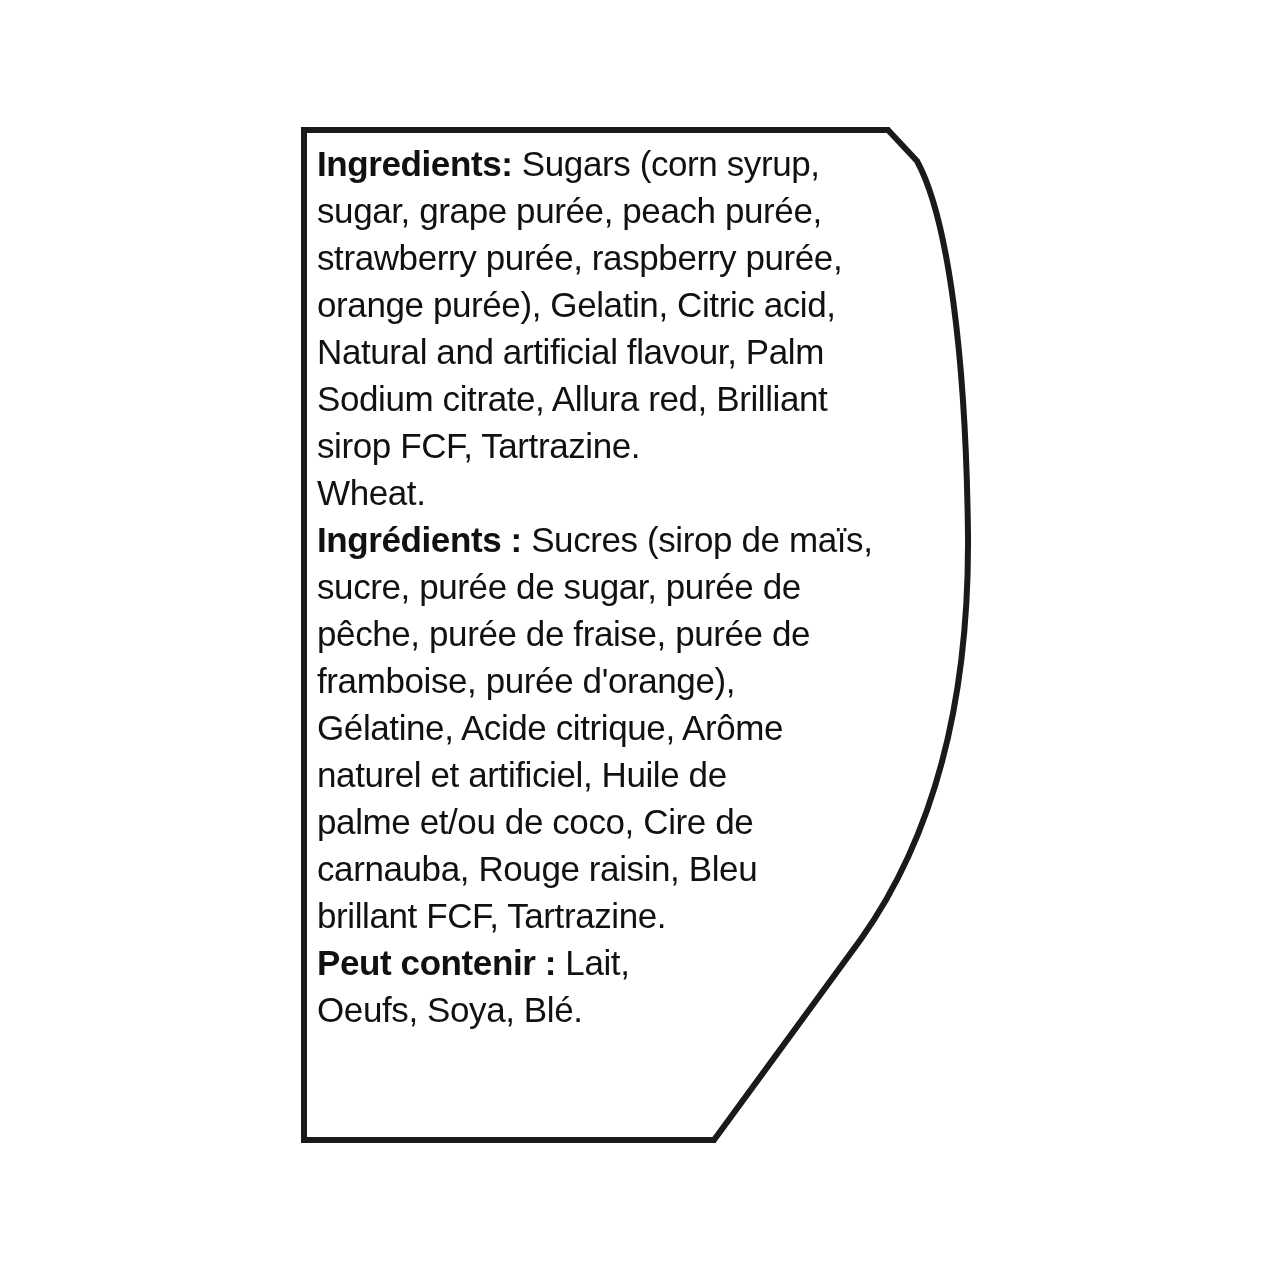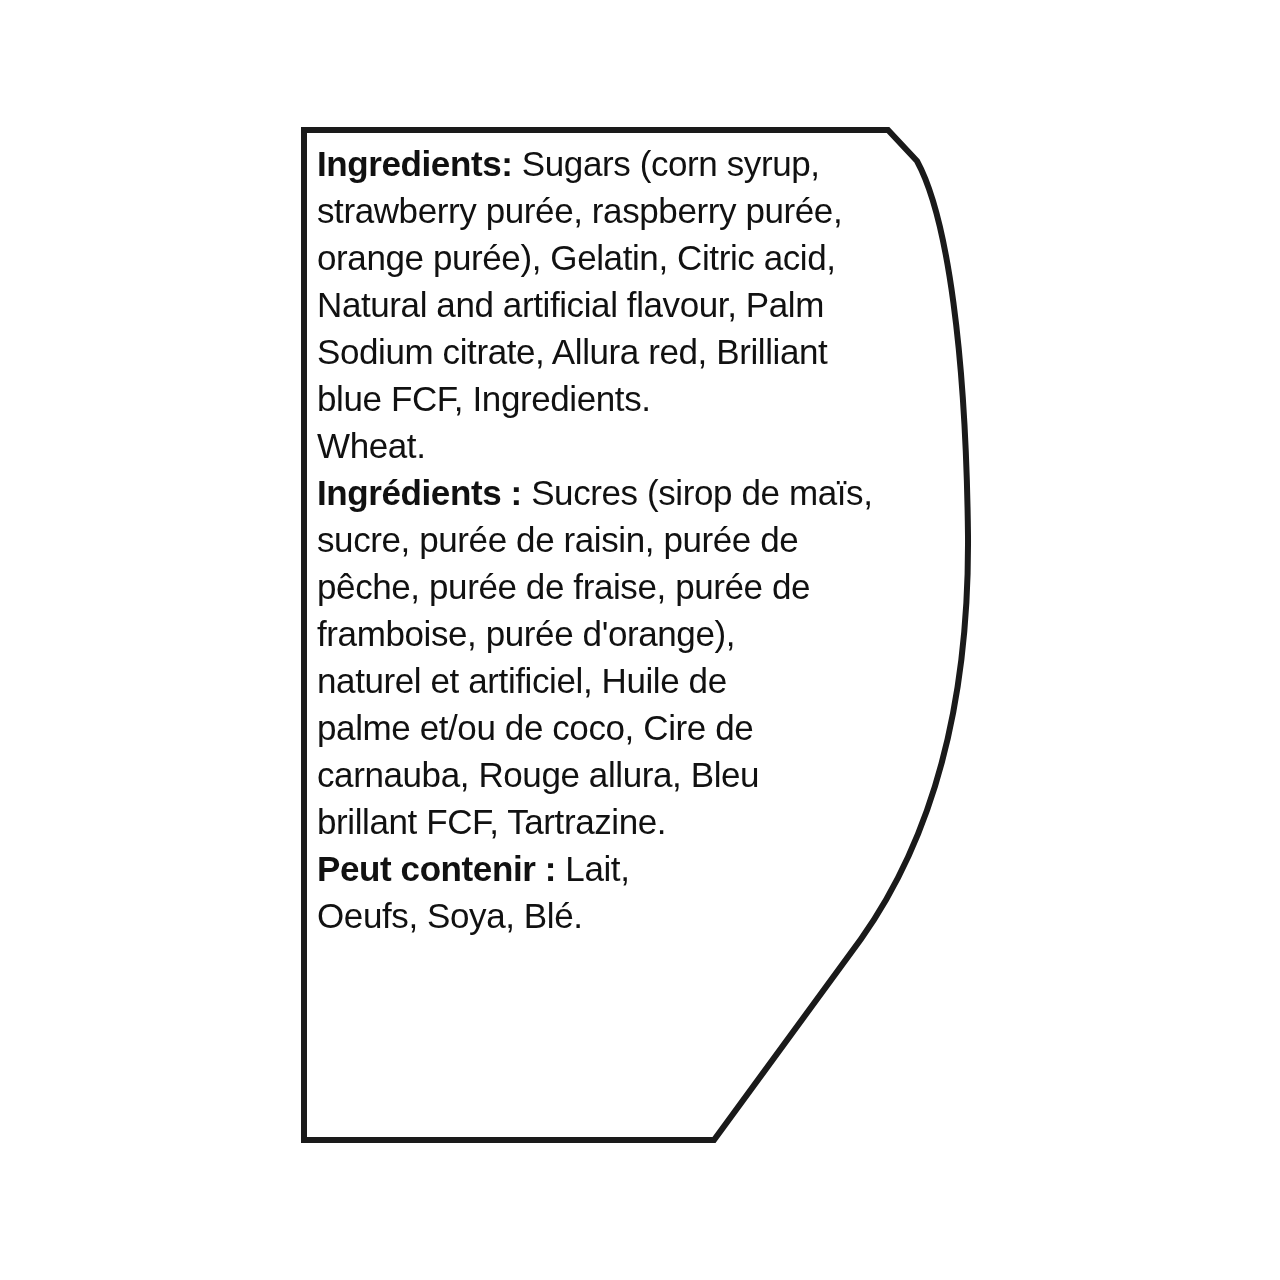--- a/index.html
+++ b/index.html
@@ -59,31 +59,33 @@
                L 588 4
                L 617 35
                C 648 92 666 230 668 410
                C 669 560 641 700 561 813
                L 414 1014
                L 4 1014
                Z" fill="#ffffff" stroke="#1a1a1a" stroke-width="6" stroke-linejoin="miter"></path>
     </svg>
     <div class="text-block" id="text-block">
         <div class="line"><span class="b">Ingredients:</span><span> Sugars (corn syrup,</span></div>
+        <div class="line"><span class="b"></span><span>sugar, grape purée, peach purée,</span></div>
         <div class="line"><span class="b"></span><span>strawberry purée, raspberry purée,</span></div>
         <div class="line"><span class="b"></span><span>orange purée), Gelatin, Citric acid,</span></div>
         <div class="line"><span class="b"></span><span>Natural and artificial flavour, Palm</span></div>
         <div class="line"><span class="b"></span><span>Sodium citrate, Allura red, Brilliant</span></div>
-        <div class="line"><span class="b"></span><span>blue FCF, Ingredients.</span></div>
+        <div class="line"><span class="b"></span><span>sirop FCF, Tartrazine.</span></div>
         <div class="line"><span class="b"></span><span>Wheat.</span></div>
         <div class="line"><span class="b">Ingrédients :</span><span> Sucres (sirop de maïs,</span></div>
-        <div class="line"><span class="b"></span><span>sucre, purée de raisin, purée de</span></div>
+        <div class="line"><span class="b"></span><span>sucre, purée de sugar, purée de</span></div>
         <div class="line"><span class="b"></span><span>pêche, purée de fraise, purée de</span></div>
         <div class="line"><span class="b"></span><span>framboise, purée d'orange),</span></div>
+        <div class="line"><span class="b"></span><span>Gélatine, Acide citrique, Arôme</span></div>
         <div class="line"><span class="b"></span><span>naturel et artificiel, Huile de</span></div>
         <div class="line"><span class="b"></span><span>palme et/ou de coco, Cire de</span></div>
-        <div class="line"><span class="b"></span><span>carnauba, Rouge allura, Bleu</span></div>
+        <div class="line"><span class="b"></span><span>carnauba, Rouge raisin, Bleu</span></div>
         <div class="line"><span class="b"></span><span>brillant FCF, Tartrazine.</span></div>
         <div class="line"><span class="b">Peut contenir :</span><span> Lait,</span></div>
         <div class="line"><span class="b"></span><span>Oeufs, Soya, Blé.</span></div>
       </div>
   </div>
 </div>
 
 </body></html>

